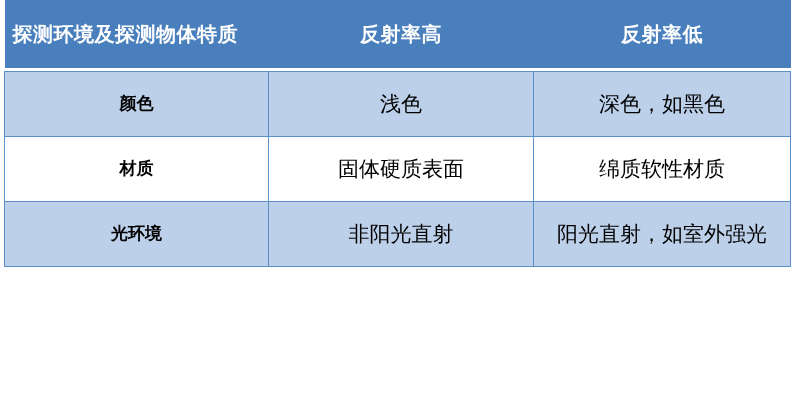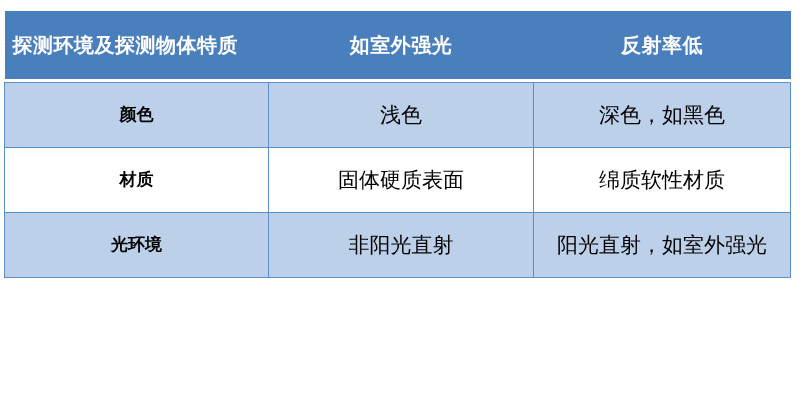--- a/index.html
+++ b/index.html
@@ -11,21 +11,21 @@
     width: 800px;
     height: 410px;
     background: #ffffff;
     font-family: "Liberation Sans", "DejaVu Sans", sans-serif;
     overflow: hidden;
   }
 
   .table-wrap {
     position: absolute;
     left: 4px;
-    top: 11px;
+    top: 0px;
     width: 786px;
   }
 
   table.spec-table {
     width: 786px;
     border-collapse: collapse;
     table-layout: fixed;
   }
 
   
@@ -96,21 +96,21 @@
 <div class="table-wrap">
   <table class="spec-table">
     <colgroup>
       <col class="c1">
       <col class="c2">
       <col class="c3">
     </colgroup>
     <thead>
       <tr class="header-row">
         <th class="first-head">探测环境及探测物体特质</th>
-        <th>如室外强光</th>
+        <th>反射率高</th>
         <th>反射率低</th>
       </tr>
     </thead>
     <tbody>
       <tr class="gap-row">
         <td></td>
         <td></td>
         <td></td>
       </tr>
 

